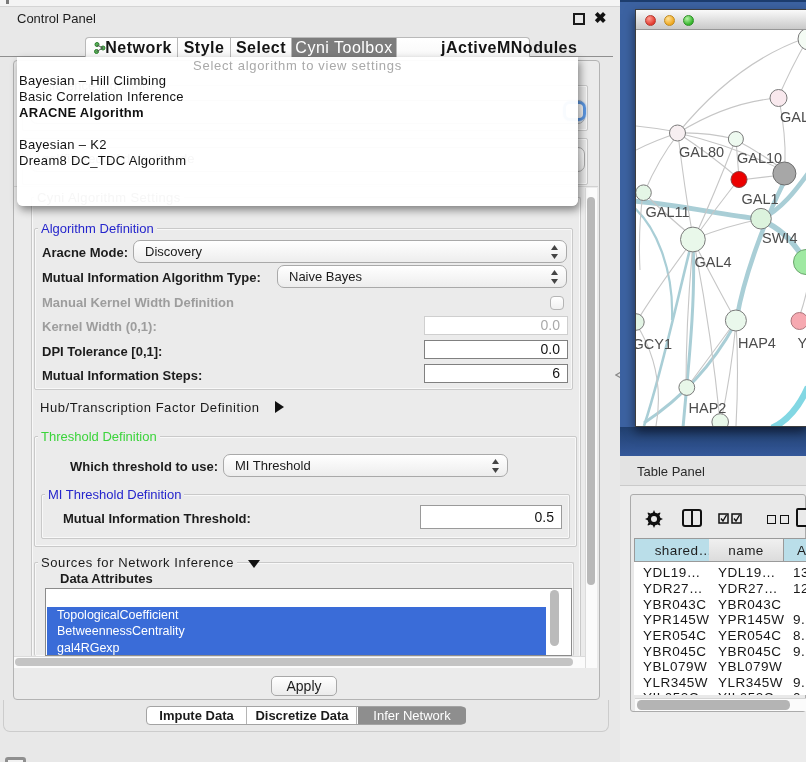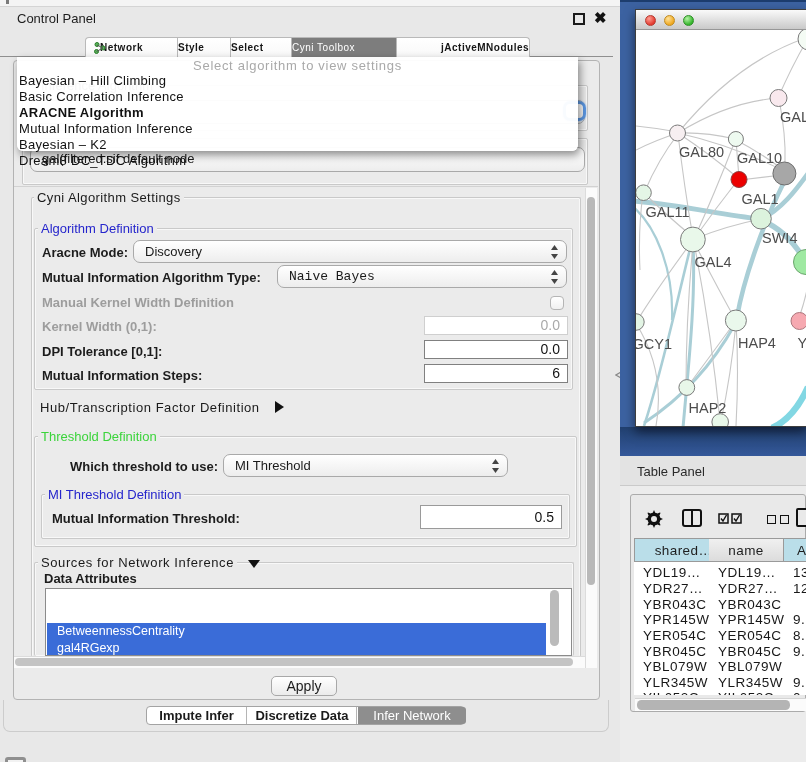--- a/index.html
+++ b/index.html
@@ -8,41 +8,41 @@
 .abs { position:absolute; }
 
 #topstrip { left:0; top:0; width:806px; height:7px; background:#f4f4f4; border-bottom:1px solid #d4d4d4; }
 #toptick { left:6px; top:0; width:3px; height:4px; background:#7a7a7a; }
 
 #cp-title { left:17px; top:11px; font-size:13px; color:#1d1d1d; }
 #btn-float { left:573px; top:13px; width:12px; height:12px; border:2px solid #1a1a1a; }
 #btn-close { left:594px; top:9px; font-size:15px; font-weight:bold; color:#111; }
 
 #tabrow { left:0; top:37px; width:613px; height:20px; border-bottom:1px solid #8f8f8f; }
-.tab { letter-spacing:0.5px; position:absolute; top:0; height:37px; background:linear-gradient(#ffffff,#f2f2f2); border-top:1px solid #b9b9b9; border-right:1px solid #b9b9b9; color:#151515; font-size:10px; text-align:left; line-height:19px; font-weight:600;}
+.tab { letter-spacing:0.5px; position:absolute; top:0; height:37px; background:linear-gradient(#ffffff,#f2f2f2); border-top:1px solid #b9b9b9; border-right:1px solid #b9b9b9; color:#151515; font-size:16px; text-align:center; line-height:19px; font-weight:600;}
 .tab.first { border-left:1px solid #b9b9b9; border-top-left-radius:4px; }
 .tab.last { border-top-right-radius:4px; }
 .tab.sel { background:#7d7d7d; color:#fff; font-weight:400; }
 #neticon { position:absolute; left:8px; top:4px; width:12px; height:12px; }
 
 #mainpanel { left:13px; top:60px; width:587px; height:640px; background:#ebebeb; border:1px solid #b3b3b3; border-radius:4px; }
 
 .grp { position:absolute; border:1px solid #c9c9c9; box-shadow:inset 0 0 0 1px #f8f8f8; border-radius:2px; }
 .grptitle { position:absolute; font-size:13px; background:#ebebeb; padding:0 3px; color:#1a1a1a; white-space:nowrap; }
 .blue { color:#2525cc; }
 .green { color:#3bd43b; }
 .lbl { position:absolute; font-size:13px; font-weight:bold; color:#1c1c1c; white-space:nowrap; }
 .lbl.dis { color:#9d9d9d; }
 .combo { position:absolute; background:linear-gradient(#ffffff,#ededed); border:1px solid #a9a9a9; border-radius:7px; font-size:13px; color:#1a1a1a; }
 .combo .ctext { position:absolute; left:11px; top:3px; }
 .arrows { position:absolute; right:7px; top:3px; width:9px; }
 .fld { position:absolute; background:#fff; border:1px solid #808080; font-size:14px; color:#141414; text-align:right; padding-right:7px; }
 .fld.dis { border:1px solid #cfcfcf; color:#a9a9a9; }
 
-#popup { left:17px; top:57px; width:561px; height:94px; background:rgba(255,255,255,0.96); border-radius:0 0 6px 6px; box-shadow:2px 4px 9px rgba(0,0,0,0.45); }
+#popup { left:17px; top:57px; width:561px; height:149px; background:rgba(255,255,255,0.96); border-radius:0 0 6px 6px; box-shadow:2px 4px 9px rgba(0,0,0,0.45); }
 #popup .prompt { position:absolute; top:1px; width:100%; text-align:center; color:#a9a9a9; font-size:13px; letter-spacing:0.7px; }
 #popup .item { position:absolute; left:2px; font-size:13px; color:#111; white-space:nowrap; letter-spacing:0.3px; }
 
 .sbtrack { position:absolute; background:#fbfbfb; }
 .sbthumb { position:absolute; background:#b4b4b4; border-radius:4.5px; }
 
 #datalist { left:45px; top:588px; width:527px; height:68px; background:#fff; border:1px solid #8b8b8b; overflow:hidden; }
 .li { position:absolute; left:1px; width:499px; height:16.5px; background:#3a6cd8; color:#fff; font-size:12.5px; line-height:16.5px; padding-left:10px; }
 
 #applybtn { left:271px; top:676px; width:66px; height:20px; background:linear-gradient(#ffffff,#ebebeb); border:1px solid #a8a8a8; border-radius:5px; text-align:center; font-size:14px; line-height:18px; color:#1c1c1c; }
@@ -107,21 +107,21 @@
 
 <div class="lbl" style="left:42px; top:245px;">Aracne Mode:</div>
 <div class="combo" style="left:133px; top:240px; width:434px; height:23px;">
     <span class="ctext">Discovery</span>
   <svg class="arrows" viewBox="0 0 9 16">
       <path d="M4.5 1 L8 6 H1 Z" fill="#444"></path>
       <path d="M4.5 15 L8 10 H1 Z" fill="#444"></path>
     </svg>
   </div>
 <div class="lbl" style="left:42px; top:270px;">Mutual Information Algorithm Type:</div>
-<div class="combo" style="left:277px; top:265px; width:290px; height:23px;font-family:Liberation Mono, monospace;">
+<div class="combo" style="left:277px; top:265px; width:290px; height:23px;">
     <span class="ctext">Naive Bayes</span>
   <svg class="arrows" viewBox="0 0 9 16">
       <path d="M4.5 1 L8 6 H1 Z" fill="#444"></path>
       <path d="M4.5 15 L8 10 H1 Z" fill="#444"></path>
     </svg>
   </div>
 <div class="lbl dis" style="left:42px; top:295px;">Manual Kernel Width Definition</div>
 <div class="abs" style="left:550px; top:296px; width:14px; height:14px; background:linear-gradient(#ffffff,#f0f0f0); border:1px solid #b5b5b5; border-radius:4px;"></div>
 <div class="lbl dis" style="left:42px; top:319px;">Kernel Width (0,1):</div>
 <div class="fld dis" style="left:424px; top:316px; width:144px; height:19px;">0.0</div>
@@ -141,55 +141,55 @@
 <div class="combo" style="left:223px; top:454px; width:285px; height:23px;">
     <span class="ctext">MI Threshold</span>
   <svg class="arrows" viewBox="0 0 9 16">
       <path d="M4.5 1 L8 6 H1 Z" fill="#444"></path>
       <path d="M4.5 15 L8 10 H1 Z" fill="#444"></path>
     </svg>
   </div>
 
 <div class="grp" style="left:41px; top:494px; width:529px; height:45px;"></div>
 <div class="grptitle blue" style="left:45px; top:487px;">MI Threshold Definition</div>
-<div class="lbl" style="left:52px; top:511px;">Mutual Information Threshold:</div>
+<div class="lbl" style="left:63px; top:511px;">Mutual Information Threshold:</div>
 <div class="fld" style="left:420px; top:505px; width:142px; height:24px; border-color:#9a9a9a; line-height:22px;">0.5</div>
 
 <div class="grp" style="left:34px; top:562px; width:540px; height:94px; border-bottom:none;"></div>
 <div class="grptitle" style="left:38px; top:555px; letter-spacing:0.6px;">Sources for Network Inference</div>
 <svg class="abs" style="left:247px; top:559px;" width="14" height="10" viewBox="0 0 14 10">
     <path d="M1 1 L13 1 L7 9 Z" fill="#111"></path>
   </svg>
-<div class="lbl" style="left:44px; top:571px;">Data Attributes</div>
+<div class="lbl" style="left:60px; top:571px;">Data Attributes</div>
 
 <div class="abs" id="datalist">
+  <div class="li" style="top:17.5px;">TopologicalCoefficient</div>
   <div class="li" style="top:34px;">BetweennessCentrality</div>
   <div class="li" style="top:50.5px;">gal4RGexp</div>
   <div class="sbthumb" style="left:504px; top:1px; width:8.5px; height:56px; background:#bbb;"></div>
 </div>
 
 <div class="sbtrack" style="left:585px; top:188px; width:12px; height:480px; border-left:1px solid #dcdcdc;"></div>
 <div class="sbthumb" style="left:586.5px; top:197px; width:8px; height:388px; background:#b9b9b9;"></div>
 <div class="sbtrack" style="left:14px; top:656px; width:571px; height:12px; border-top:1px solid #dcdcdc;"></div>
 <div class="sbthumb" style="left:15px; top:657.5px; width:558px; height:8px; background:#c4c4c4;"></div>
 
 <div class="abs" id="applybtn">Apply</div>
 
 <div class="abs" id="popup">
   <div class="prompt">Select algorithm to view settings</div>
   <div class="item" style="top:16px;">Bayesian – Hill Climbing</div>
   <div class="item" style="top:32px;">Basic Correlation Inference</div>
   <div class="item" style="top:48px; font-weight:bold;">ARACNE Algorithm</div>
-  <div class="item" style="top:64px;">Mutual Information Inference</div>
   <div class="item" style="top:80px;">Bayesian – K2</div>
   <div class="item" style="top:96px;">Dream8 DC_TDC Algorithm</div>
 </div>
 
 <div class="abs" id="btabs">
-  <div class="btab" style="left:0; width:100px; border-right:1px solid #b5b5b5;">Impute Infer</div>
+  <div class="btab" style="left:0; width:100px; border-right:1px solid #b5b5b5;">Impute Data</div>
   <div class="btab" style="left:101px; width:109px; border-right:1px solid #b5b5b5;">Discretize Data</div>
   <div class="btab sel" style="left:211px; width:108px;">Infer Network</div>
 </div>
 
 <svg class="abs" style="left:615px; top:371px;" width="7" height="8" viewBox="0 0 7 8">
     <path d="M6 1 L1 4 L6 7" stroke="#8a8a8a" fill="none" stroke-width="1.3"></path>
   </svg>
 
 <div class="abs" id="desktop"></div>
 <div class="abs" style="left:620px; top:427px; width:186px; height:29px; background:linear-gradient(#21406f,#34589a);"></div>

